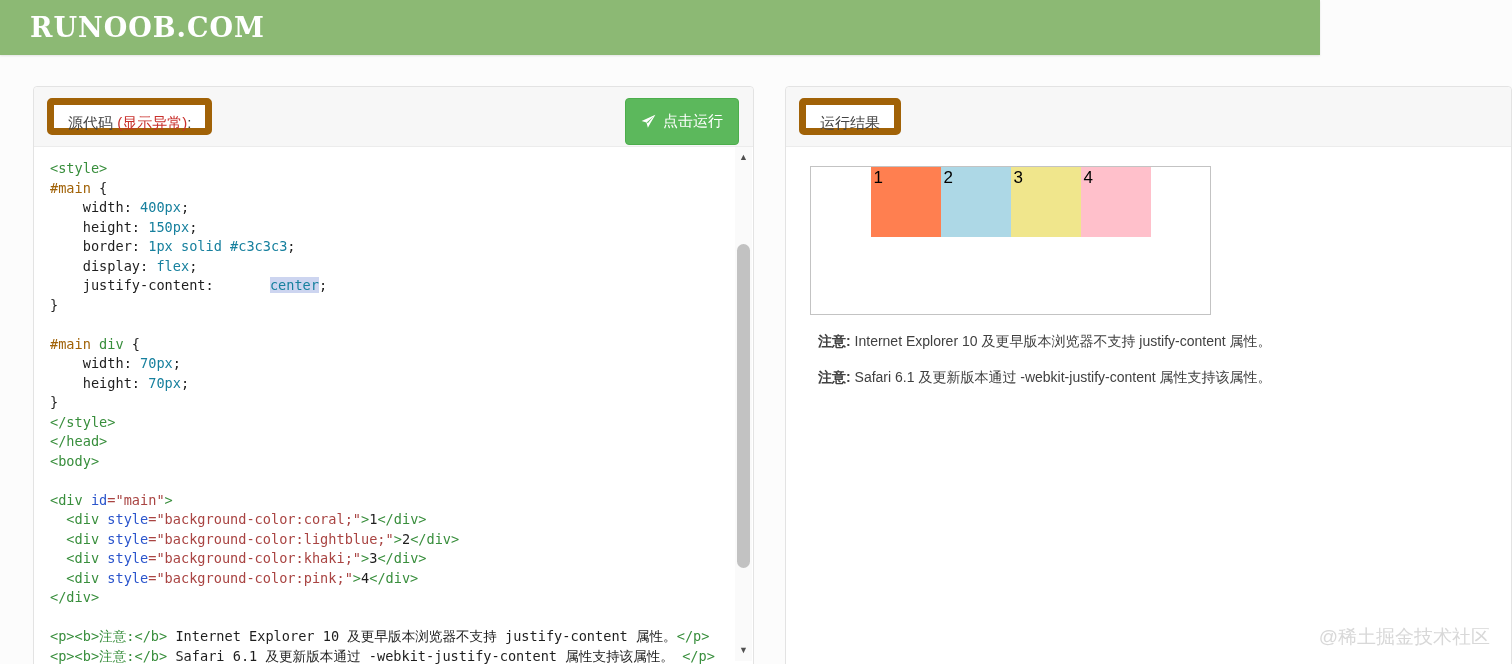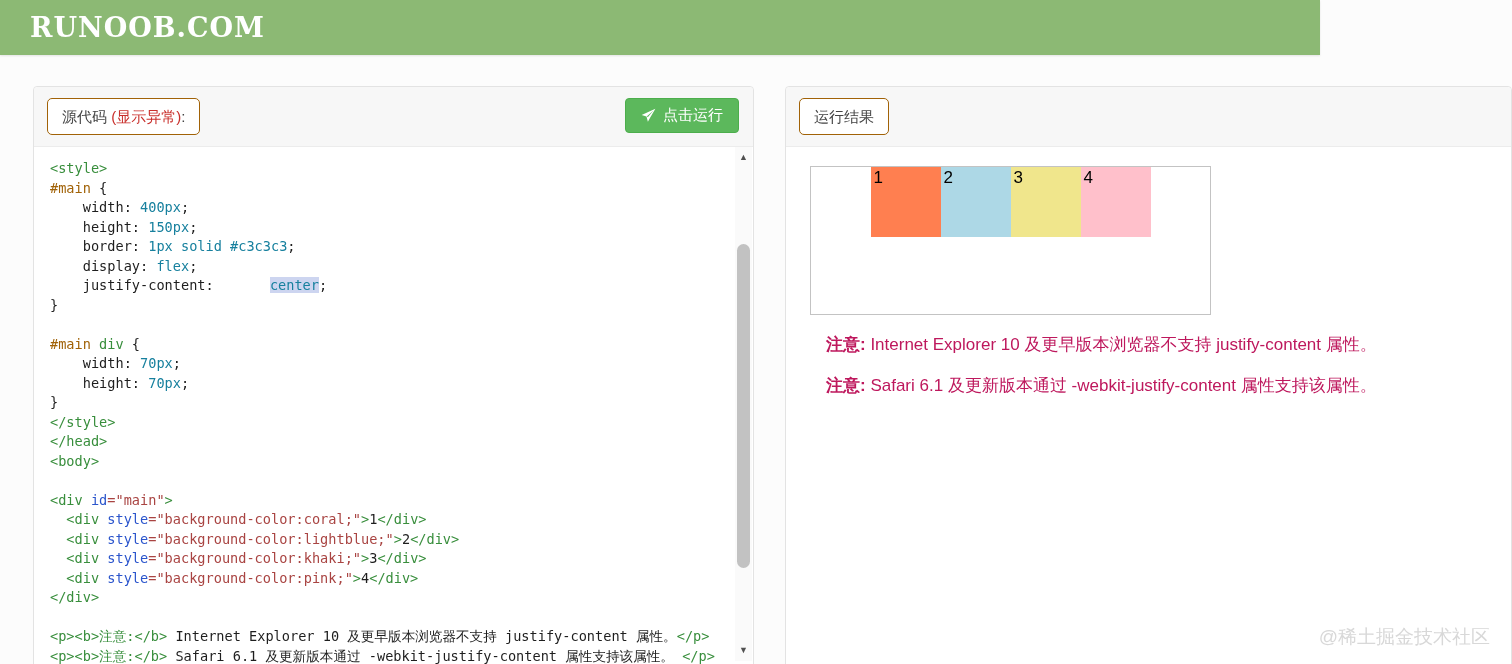--- a/index.html
+++ b/index.html
@@ -14,25 +14,25 @@
           letter-spacing:1px; color:#ffffff; }
 
   
   .panel { position:absolute; top:86px; background:#fff;
            border:1px solid #e3e3e3; border-radius:4px; }
   .panel-left  { left:33px;  width:721px; height:640px; }
   .panel-right { left:785px; width:727px; height:640px; }
   .panel-head { position:relative; height:60px; background:#f7f7f7;
                 border-bottom:1px solid #ececec; border-radius:4px 4px 0 0; }
   .tab-label { position:absolute; left:13px; top:11px; height:37px;
-               padding:0 14px; background:#fff; border:1px solid #a16207;
+               padding:0 14px; background:#fff; border:7px solid #a16207;
                border-radius:5px; line-height:35px; font-size:15px; color:#444; }
   .tab-warn { color:#c9302c; }
 
-  .run-btn { position:absolute; right:14px; top:11px; height:35px;
+  .run-btn { position:absolute; right:14px; top:11px; height:47px;
              padding:0 15px; background:#5CB85C; border:1px solid #4cae4c;
              border-radius:4px; color:#fff; font-size:15px;
              display:flex; align-items:center; gap:7px; cursor:pointer; }
   .run-btn svg { display:block; }
 
   
   .code-area { position:relative; height:579px; overflow:hidden; }
   .code-lines { padding:12px 30px 0 16px;
                 font-family:"DejaVu Sans Mono", monospace;
                 font-size:13.6px; line-height:19.5px; color:#1e1e1e; }
@@ -54,21 +54,21 @@
   .sbar-thumb { position:absolute; left:2px; width:13px; top:97px; height:324px;
                 background:#c2c2c2; border-radius:7px; }
 
   
   .result-content { padding:19px 24px 0 24px; }
   .result-frame { width:401px; height:149px; border:1px solid #c3c3c3;
                   display:flex; justify-content:center; background:#fff; }
   .flex-item { width:70px; height:70px; font-size:17px; color:#000;
                padding-left:3px; line-height:1.25; }
   .notes { margin-top:18px; }
-  .note { font-size:17px; color:#be185d; margin:0 0 18px 16px; }
+  .note { font-size:14px; color:#404040; margin:0 0 18px 8px; }
   .note b { font-weight:bold; }
 
   .watermark { position:absolute; right:22px; bottom:14px;
                font-size:19px; color:#d8d8d8; }
 </style>
 </head>
 <body>
 
 <div class="topbar">
   <span class="logo">RUNOOB.COM</span>

